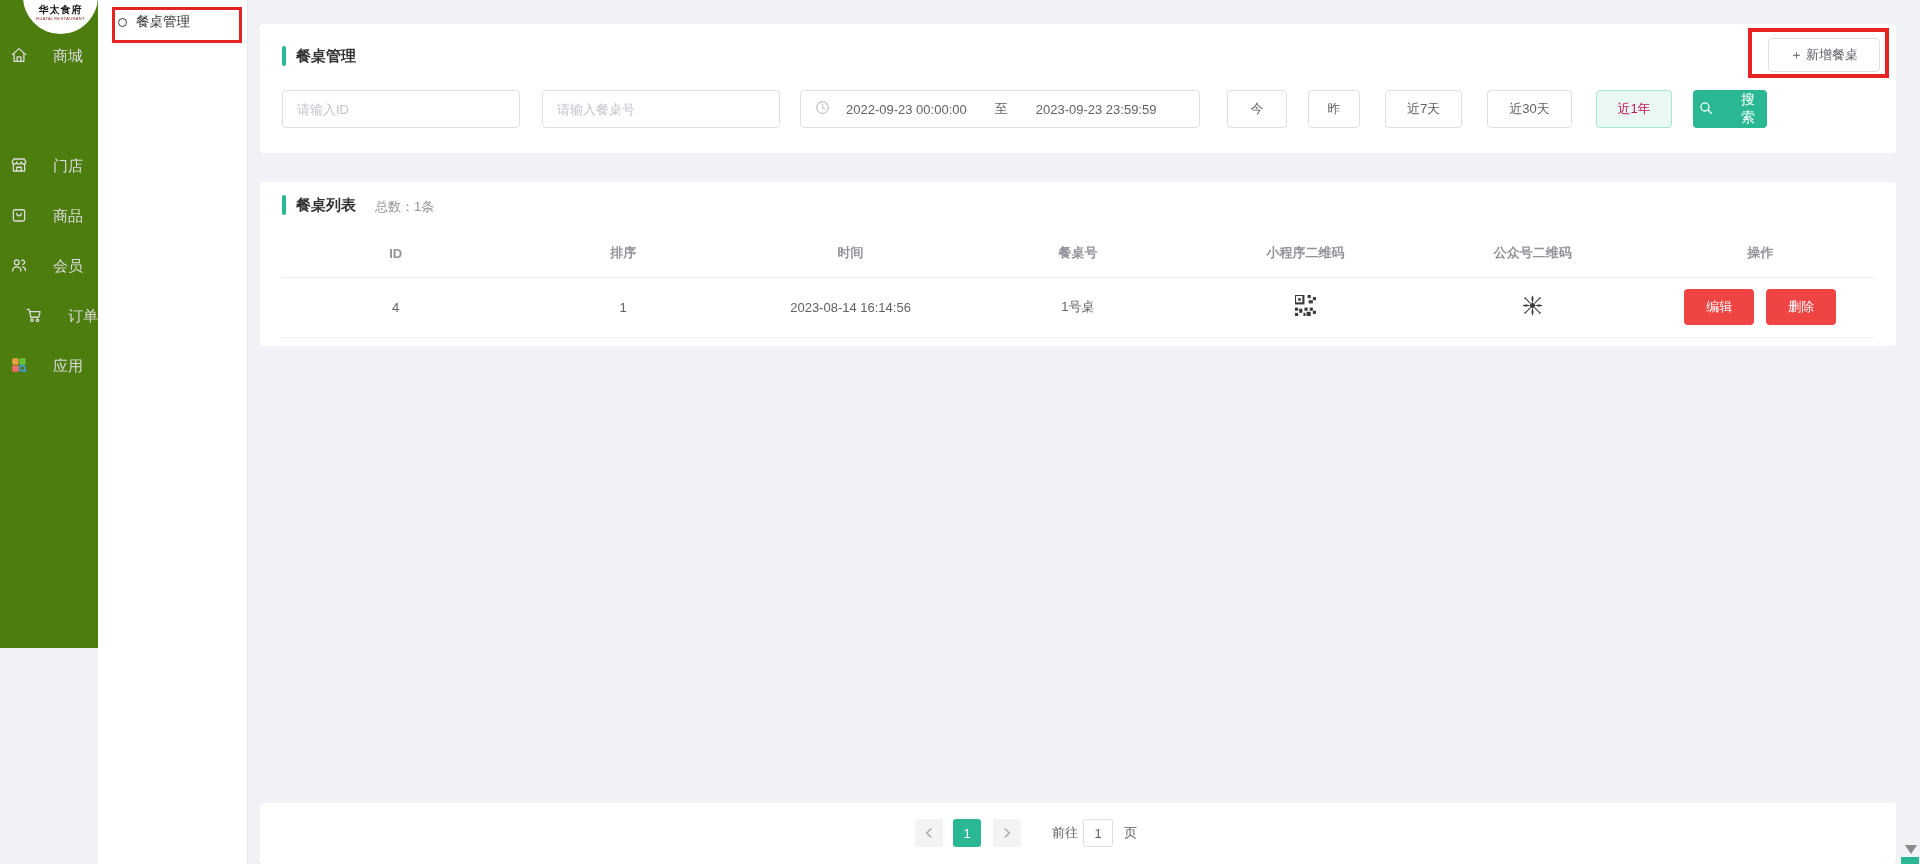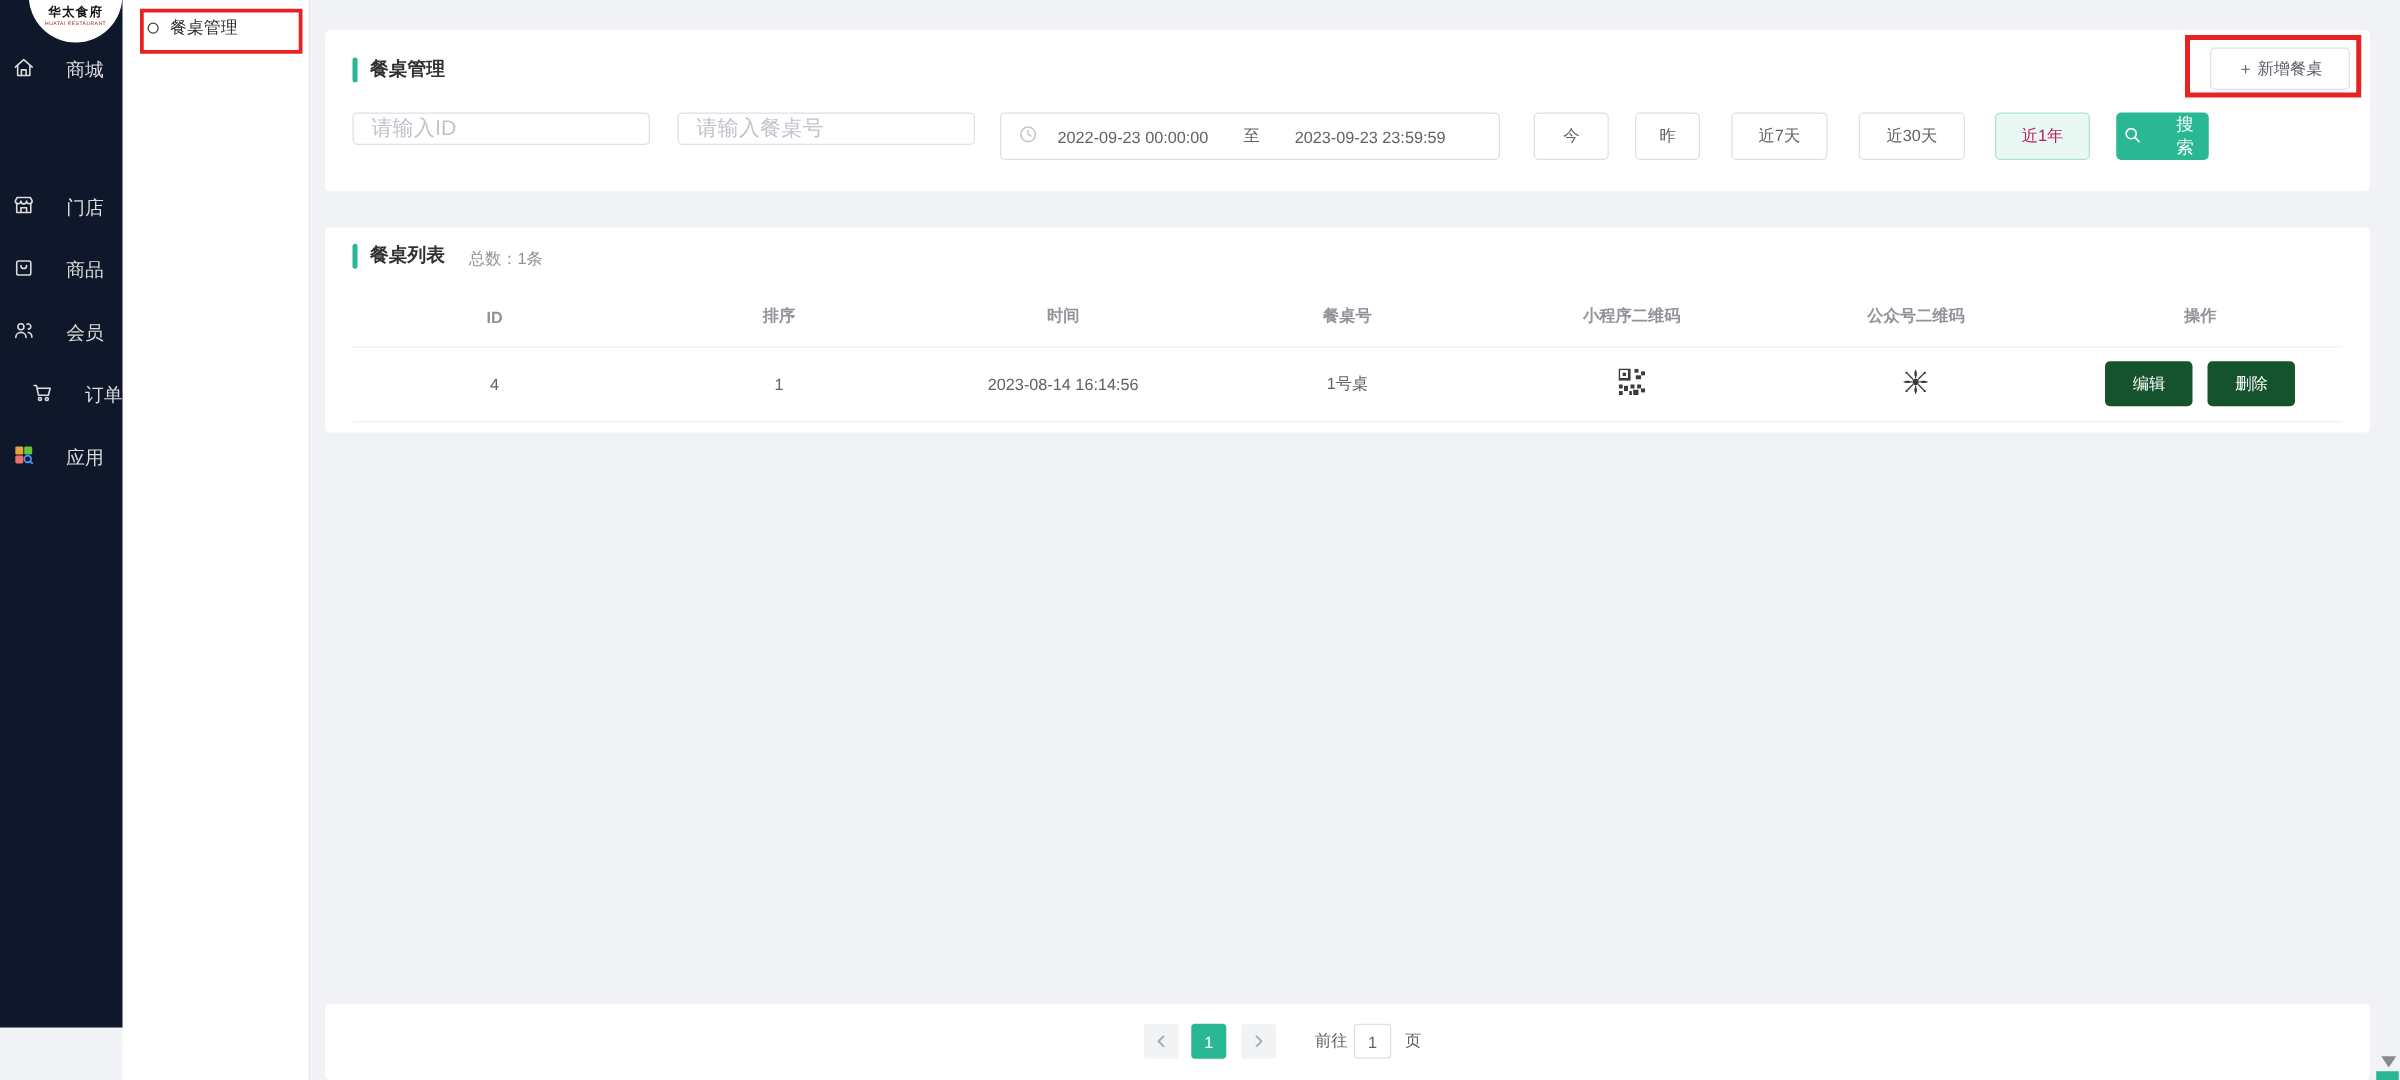--- a/index.html
+++ b/index.html
@@ -1,20 +1,20 @@
 <!DOCTYPE html>
 <html><head>
 <meta charset="utf-8">
 <style>
   html,body{margin:0;padding:0;}
   body{font-family:"Liberation Sans","DejaVu Sans",sans-serif;}
   .stage{position:relative;width:1920px;height:864px;background:#f0f2f5;overflow:hidden;}
 
   
-  .sidebar{position:absolute;left:0;top:0;width:98px;height:822px;background:#0f172a;z-index:2;}
+  .sidebar{position:absolute;left:0;top:0;width:98px;height:648px;background:#4d7c0f;z-index:2;}
   .logo{position:absolute;left:23px;top:-41px;width:75px;height:75px;border-radius:50%;background:#fff;overflow:hidden;}
   .logo-title{position:absolute;left:0;top:44px;width:100%;text-align:center;font-size:10px;font-weight:bold;color:#141414;letter-spacing:1px;}
   .logo-sub{position:absolute;left:0;top:57px;width:100%;text-align:center;font-size:4px;color:#8b2020;letter-spacing:.4px;}
   .nav-item{position:absolute;left:0;width:98px;height:40px;display:flex;align-items:center;gap:25px;padding-left:10px;box-sizing:border-box;color:#dcdcdc;font-size:15px;cursor:pointer;}
   .nav-item svg{width:18px;height:18px;flex:none;}
   .nav-top-0{top:36px;}.nav-top-1{top:146px;}.nav-top-2{top:196px;}
   .nav-top-3{top:246px;}.nav-top-4{top:296px;padding-left:25px;}.nav-top-5{top:346px;}
 
   
   .subnav{position:absolute;left:98px;top:0;width:150px;height:864px;background:#fff;border-right:1px solid #e4e7ed;box-sizing:border-box;z-index:1;}
@@ -25,42 +25,42 @@
   .card{position:absolute;background:#fff;border-radius:4px;}
   .card-filters{left:260px;top:24px;width:1636px;height:129px;}
   .card-list{left:260px;top:182px;width:1636px;height:164px;}
   .card-pagination{left:260px;top:803px;width:1636px;height:61px;}
 
   .section-bar{position:absolute;width:4px;height:20px;background:#2ab794;border-radius:2px;}
   .section-title{position:absolute;height:20px;line-height:20px;font-size:15px;font-weight:bold;color:#303133;}
 
   
   .add-btn{position:absolute;left:1508px;top:14px;width:112px;height:34px;box-sizing:border-box;border:1px solid #dcdfe6;border-radius:4px;background:#fff;color:#5a5e66;font-size:13px;display:flex;align-items:center;justify-content:center;gap:3px;cursor:pointer;}
-  .txt-input{position:absolute;top:66px;height:26px;box-sizing:border-box;border:1px solid #dcdfe6;border-radius:4px;padding:0 14px;font-size:17px;color:#606266;outline:none;font-family:inherit;}
+  .txt-input{position:absolute;top:66px;height:38px;box-sizing:border-box;border:1px solid #dcdfe6;border-radius:4px;padding:0 14px;font-size:13px;color:#606266;outline:none;font-family:inherit;}
   .txt-input::placeholder{color:#c0c4cc;}
   .inp-id{left:22px;width:238px;}
   .inp-table{left:282px;width:238px;}
   .daterange{position:absolute;left:540px;top:66px;width:400px;height:38px;box-sizing:border-box;border:1px solid #dcdfe6;border-radius:4px;display:flex;align-items:center;padding:0 14px;font-size:13px;color:#606266;gap:10px;cursor:pointer;}
   .daterange .dr-start{margin-left:6px;}
   .daterange .dr-sep{margin:0 18px;color:#606266;}
   .qbtn{position:absolute;top:66px;height:38px;box-sizing:border-box;border:1px solid #dcdfe6;border-radius:4px;background:#fff;color:#606266;font-size:13px;display:flex;align-items:center;justify-content:center;cursor:pointer;}
   .qb-0{left:967px;width:60px;}
   .qb-1{left:1048px;width:52px;}
   .qb-2{left:1125px;width:77px;}
   .qb-3{left:1227px;width:85px;}
   .qb-4{left:1336px;width:76px;background:#e9f8f2;border-color:#aae4d2;color:#be185d;}
   .search-btn{position:absolute;left:1433px;top:66px;width:74px;height:38px;border:none;border-radius:4px;background:#2ab794;color:#fff;font-size:14px;display:flex;align-items:center;justify-content:center;gap:22px;cursor:pointer;font-family:inherit;}
 
   
   .total-label{position:absolute;left:115px;top:16px;font-size:13px;color:#909399;}
   .thead{position:absolute;left:22px;top:47px;width:1592px;height:48px;display:flex;border-bottom:1px solid #ebeef5;}
   .th{flex:1;display:flex;align-items:center;justify-content:center;font-size:13px;font-weight:bold;color:#909399;}
   .trow{position:absolute;left:22px;top:95px;width:1592px;height:60px;display:flex;border-bottom:1px solid #ebeef5;}
   .td{flex:1;display:flex;align-items:center;justify-content:center;font-size:13px;color:#606266;gap:12px;}
-  .row-btn{width:70px;height:36px;border:none;border-radius:4px;background:#14532d;color:#fff;font-size:13px;cursor:pointer;font-family:inherit;}
+  .row-btn{width:70px;height:36px;border:none;border-radius:4px;background:#ef4444;color:#fff;font-size:13px;cursor:pointer;font-family:inherit;}
 
   
   .pg-btn{position:absolute;top:16px;width:28px;height:28px;border-radius:3px;background:#f2f3f5;display:flex;align-items:center;justify-content:center;cursor:pointer;}
   .pg-prev{left:655px;}
   .pg-next{left:733px;}
   .pg-page{position:absolute;left:693px;top:16px;width:28px;height:28px;border-radius:3px;background:#2ab794;color:#fff;font-size:13px;display:flex;align-items:center;justify-content:center;cursor:pointer;}
   .pg-goto{position:absolute;left:792px;top:16px;height:28px;line-height:28px;font-size:13px;color:#606266;}
   .pg-input{position:absolute;left:823px;top:16px;width:30px;height:28px;box-sizing:border-box;border:1px solid #dcdfe6;border-radius:3px;text-align:center;font-size:13px;color:#606266;outline:none;font-family:inherit;}
   .pg-unit{position:absolute;left:864px;top:16px;height:28px;line-height:28px;font-size:13px;color:#606266;}
 

